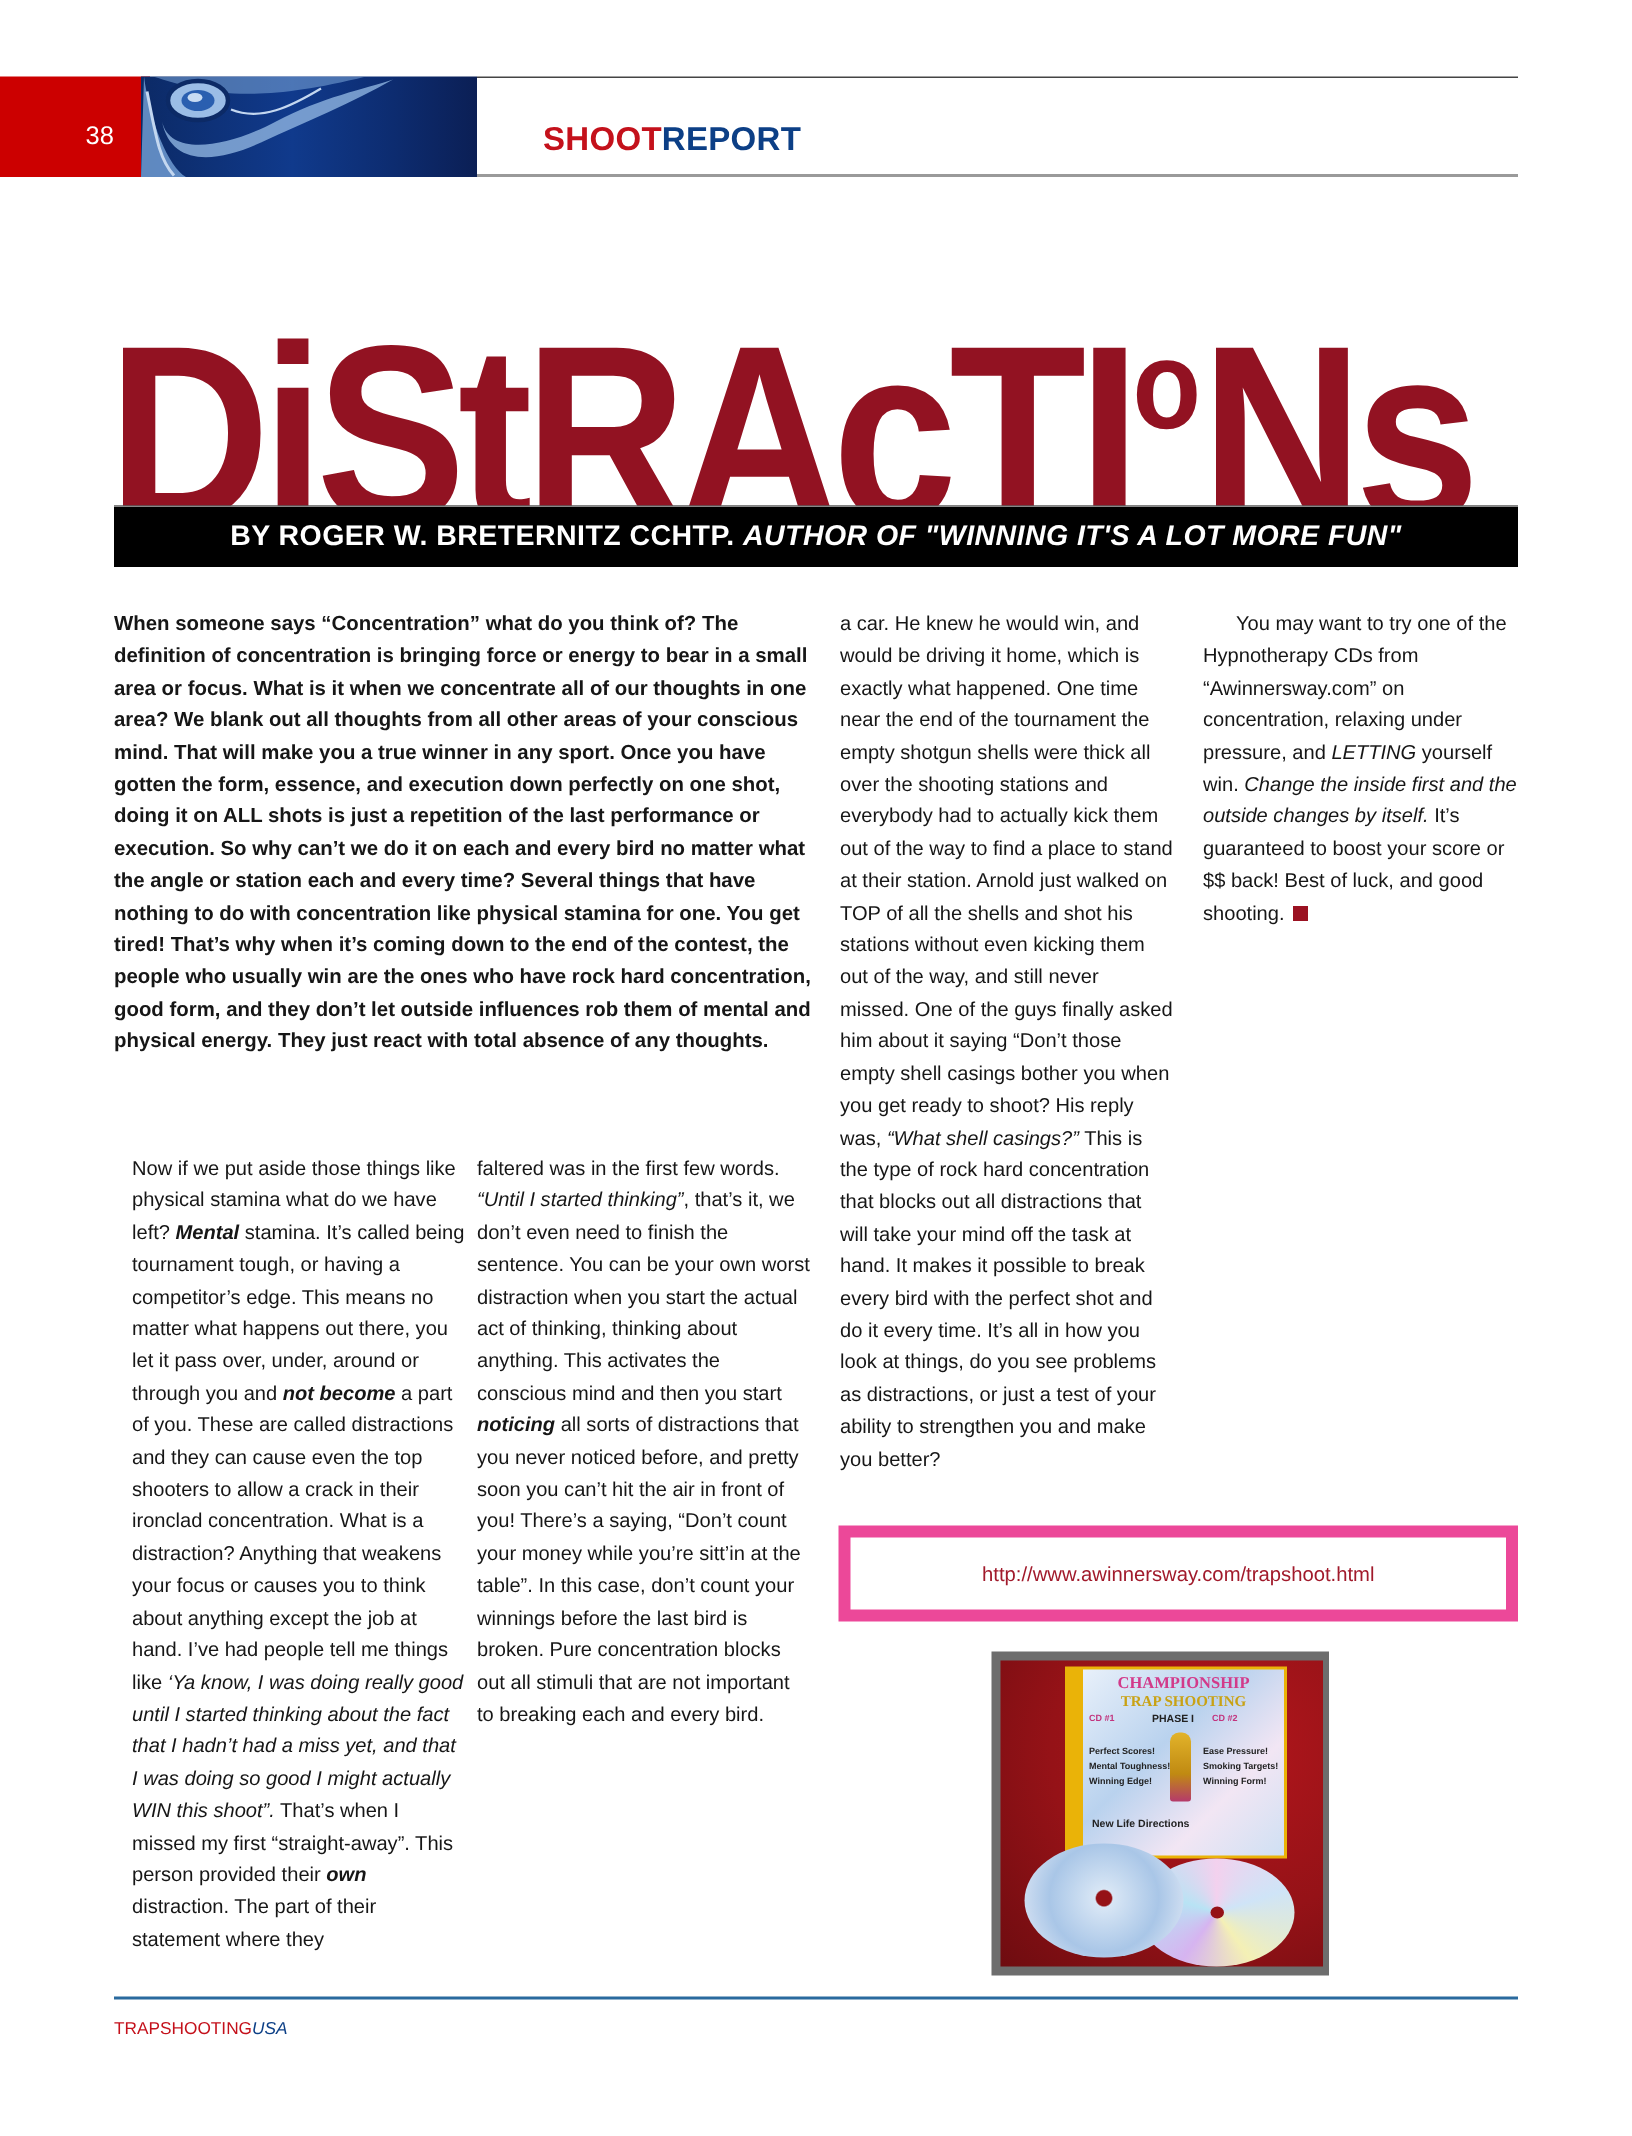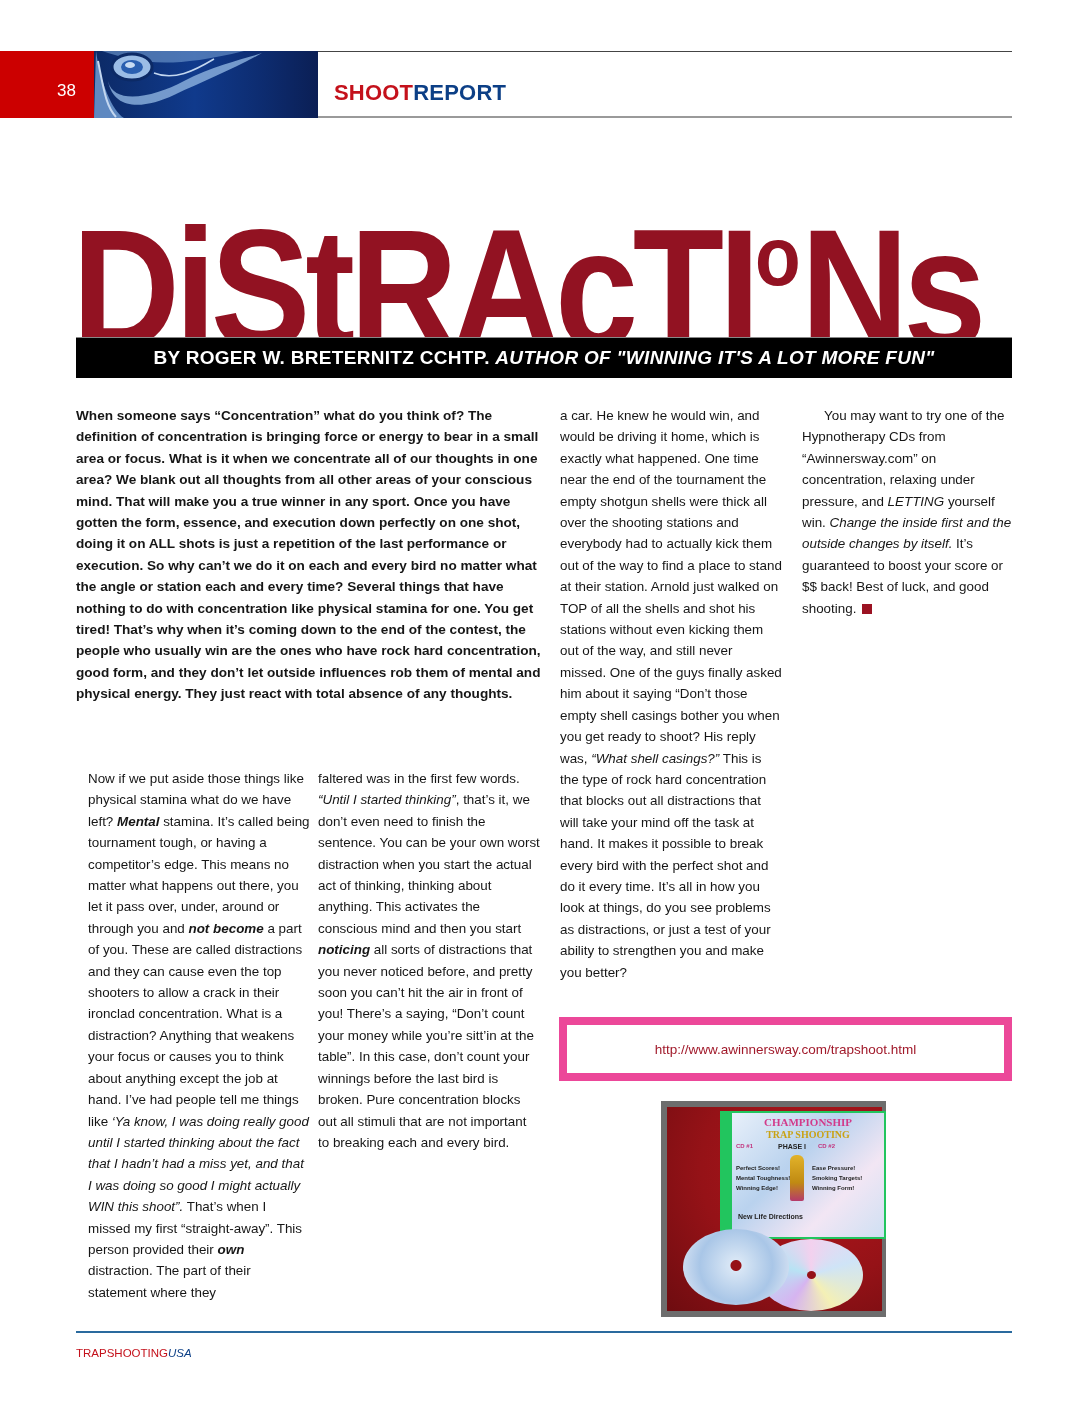--- a/index.html
+++ b/index.html
@@ -8,21 +8,21 @@
 
   
   .hdr-topline { position: absolute; left: 318px; top: 51px; width: 694px; height: 1px; background: #444; }
   .hdr-botline { position: absolute; left: 318px; top: 116px; width: 694px; height: 2px; background: #9a9a9a; }
   .hdr-red { position: absolute; left: 0; top: 51px; width: 100px; height: 67px; background: #cc0000; }
   .hdr-red .pagenum { position: absolute; right: 24px; top: 30px; color: #fff; font-size: 17px; }
   .hdr-blue { position: absolute; left: 94px; top: 51px; width: 224px; height: 67px;
     background: linear-gradient(90deg, #0c2a66 0%, #103a8c 45%, #0d2c70 75%, #0b1f55 100%); overflow: hidden; }
   .ornament { position: absolute; left: 0; top: 0; width: 170px; height: 67px; }
   .section-title { position: absolute; left: 334px; top: 80px; font-size: 22px; font-weight: bold; letter-spacing: 0.2px; }
-  .section-title .red { color: #c4111b; }
+  .section-title .red { color: #c4111b; margin-left: 28px; }
   .section-title .blue { color: #0c3f86; margin-top: 30px; }
 
   
   .headline { position: absolute; left: 72px; top: 176px; width: 945px; height: 160px;
     color: #921222; font-family: "Liberation Sans", sans-serif; font-weight: bold;
     font-size: 168px; line-height: 160px; letter-spacing: -6px; white-space: nowrap; transform: scaleX(0.89); transform-origin: left top; }
   .headline .sup { font-size: 84px; vertical-align: 62px; letter-spacing: 0; }
 
   
   .byline { position: absolute; left: 76px; top: 337px; width: 936px; height: 41px; background: #000;
@@ -42,21 +42,21 @@
 
   
   .urlbox { position: absolute; left: 559px; top: 1017px; width: 453px; height: 64px; border: 8px solid #ec4899;
     display: flex; align-items: center; justify-content: center; }
   .urlbox span { color: #a11a2b; font-size: 13.5px; }
 
   
   .cdimg { position: absolute; left: 661px; top: 1101px; width: 225px; height: 216px; background: #6d6d6d; }
   .cdimg .bg { position: absolute; left: 6px; top: 6px; right: 4px; bottom: 6px;
     background: radial-gradient(ellipse at 70% 30%, #b3161c 0%, #951217 55%, #6e0c10 100%); }
-  .jewel { position: absolute; left: 59px; top: 10px; width: 166px; height: 128px; background: #22c55e; }
+  .jewel { position: absolute; left: 49px; top: 10px; width: 148px; height: 128px; background: #eab308; }
   .jewel .cover { position: absolute; left: 12px; top: 2px; right: 2px; bottom: 2px;
     background: linear-gradient(135deg, #e8f0fa 0%, #b9d2ee 40%, #f2e6f4 70%, #cfe0f3 100%); }
   .cover .t1 { position: absolute; left: 4px; right: 4px; top: 3px; font-size: 11px; font-weight: bold; color: #d23a8a; text-align: center; font-family: "Liberation Serif", serif; }
   .cover .t2 { position: absolute; left: 4px; right: 4px; top: 16px; font-size: 10px; font-weight: bold; color: #c9a214; text-align: center; font-family: "Liberation Serif", serif; }
   .cover .trophy { position: absolute; left: 58px; top: 42px; width: 14px; height: 46px;
     background: linear-gradient(180deg, #e2b32a 0%, #c08a12 60%, #b53a6b 100%); border-radius: 6px 6px 2px 2px; }
   .cover .ln { position: absolute; font-size: 6px; color: #222; font-weight: bold; }
   .disc { position: absolute; border-radius: 50%; }
   .disc1 { left: 22px; top: 128px; width: 106px; height: 76px;
     background: radial-gradient(circle at 50% 48%, #951217 0 5px, #d8e6f5 6px, #a9c6e7 55%, #e9eef8 100%); }

